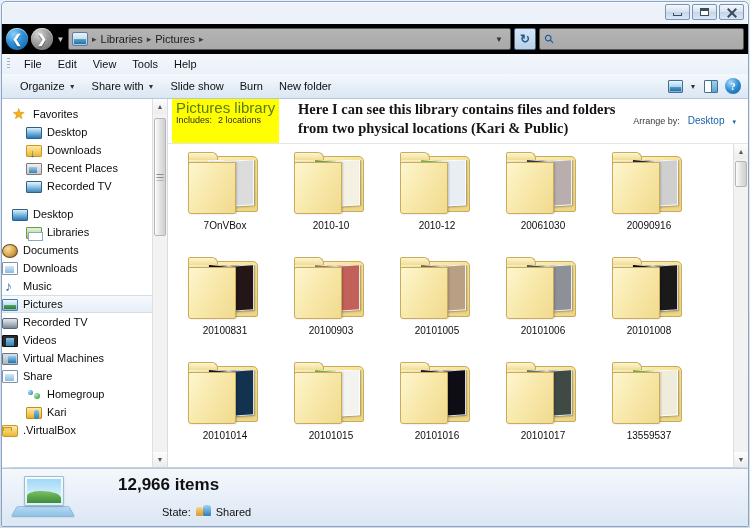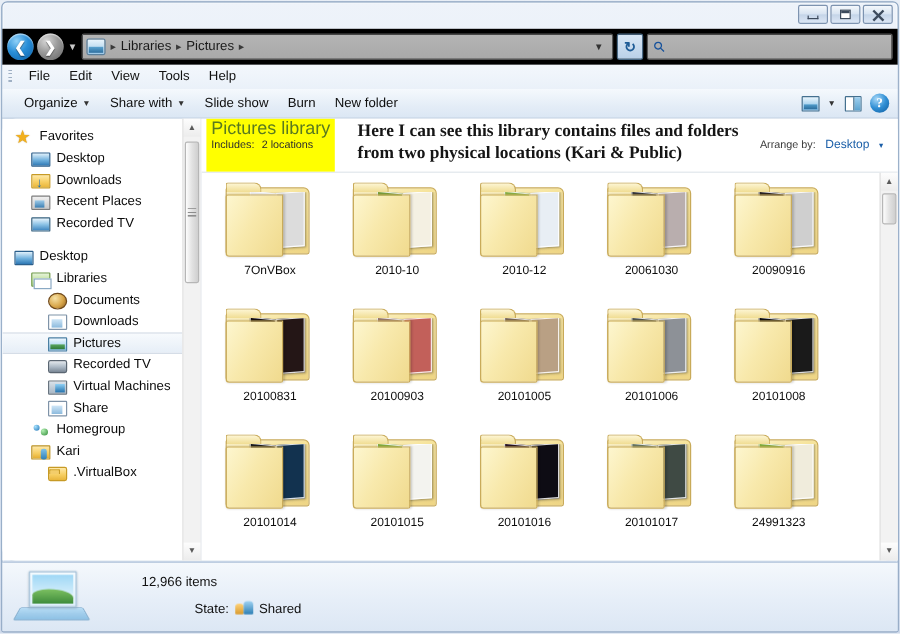--- a/index.html
+++ b/index.html
@@ -222,21 +222,21 @@
   }
   .navrow.selected{
     background: linear-gradient(180deg,#f7fafd 0%,#e6eef7 100%);
     border-top:1px solid #d5dde7;
     border-bottom:1px solid #d5dde7;
     height:18px;
   }
   .navrow .lbl{ overflow:hidden; text-overflow:ellipsis; }
   .ind0{ padding-left: 10px; }
   .ind1{ padding-left: 24px; }
-  .ind2{ padding-left: 38px; }
+  .ind2{ }
   .navgap{ height:10px; }
   .nico { width:16px; height:15px; flex:0 0 16px; margin-right:5px; position:relative; }
 
   
   .ico-star{
     background:none;
   }
   .ico-star:before{
     content:"\2605"; position:absolute; left:0; top:-2px;
     font-size:15px; color:#f2b01e; text-shadow:0 0 1px #a5740a;
@@ -522,21 +522,21 @@
     position:absolute; left:4px; bottom:4px; width:58px; height:14px;
     background: linear-gradient(180deg,rgba(180,218,243,.95),rgba(128,186,226,.85));
     border:1px solid #8fb6d4;
     transform: perspective(40px) rotateX(38deg);
     border-radius:2px;
   }
   #dp-text{
     display:flex; flex-direction:column; justify-content:center;
     gap:10px; padding-bottom:2px;
   }
-  #dp-items{ font-size:11px; color:#111; margin-left:36px;}
+  #dp-items{ font-size:17px; color:#111; margin-left:36px;font-weight:bold;}
   #dp-state-row{ display:flex; align-items:center; gap:5px; margin-left:80px;}
   #dp-state-label{ font-size:11px; color:#111; }
   #dp-state-ico{
     width:15px;height:13px; position:relative; flex:0 0 15px;
   }
   #dp-state-ico:before{
     content:""; position:absolute; left:0; top:2px; width:7px;height:9px;border-radius:3px 3px 1px 1px;
     background:linear-gradient(180deg,#ffd37a,#d89a2e);
   }
   #dp-state-ico:after{
@@ -667,27 +667,35 @@
             <span class="lbl">Libraries</span>
           </div>
           <div class="navrow ind2">
             <span class="nico ico-docs"></span>
             <span class="lbl">Documents</span>
           </div>
           <div class="navrow ind2">
             <span class="nico ico-doc2"></span>
             <span class="lbl">Downloads</span>
           </div>
+          <div class="navrow ind2">
+            <span class="nico ico-music"></span>
+            <span class="lbl">Music</span>
+          </div>
           <div class="navrow ind2 selected">
             <span class="nico ico-pic"></span>
             <span class="lbl">Pictures</span>
           </div>
           <div class="navrow ind2">
             <span class="nico ico-tv"></span>
             <span class="lbl">Recorded TV</span>
+          </div>
+          <div class="navrow ind2">
+            <span class="nico ico-video"></span>
+            <span class="lbl">Videos</span>
           </div>
           <div class="navrow ind2">
             <span class="nico ico-vm"></span>
             <span class="lbl">Virtual Machines</span>
           </div>
           <div class="navrow ind2">
             <span class="nico ico-doc2"></span>
             <span class="lbl">Share</span>
           </div>
           <div class="navrow ind1">
@@ -895,21 +903,21 @@
             </div>
             <div class="tile">
               <div class="folder">
                 <div class="fb"></div>
                 <div class="thumbs">
                   <div class="th th-a" style="background: rgb(136, 178, 64);"></div>
                   <div class="th th-b" style="background: rgb(240, 236, 220);"></div>
                 </div>
                 <div class="ff"></div>
               </div>
-              <div class="tilelabel">24991323</div>
+              <div class="tilelabel">13559537</div>
             </div>
           </div>
         <div class="vscroll">
           <div class="sb-arrow">▲</div>
           <div class="sb-track">
             <div class="sb-thumb" style="top:2px;height:26px;"></div>
           </div>
           <div class="sb-arrow">▼</div>
         </div>
       </div>

